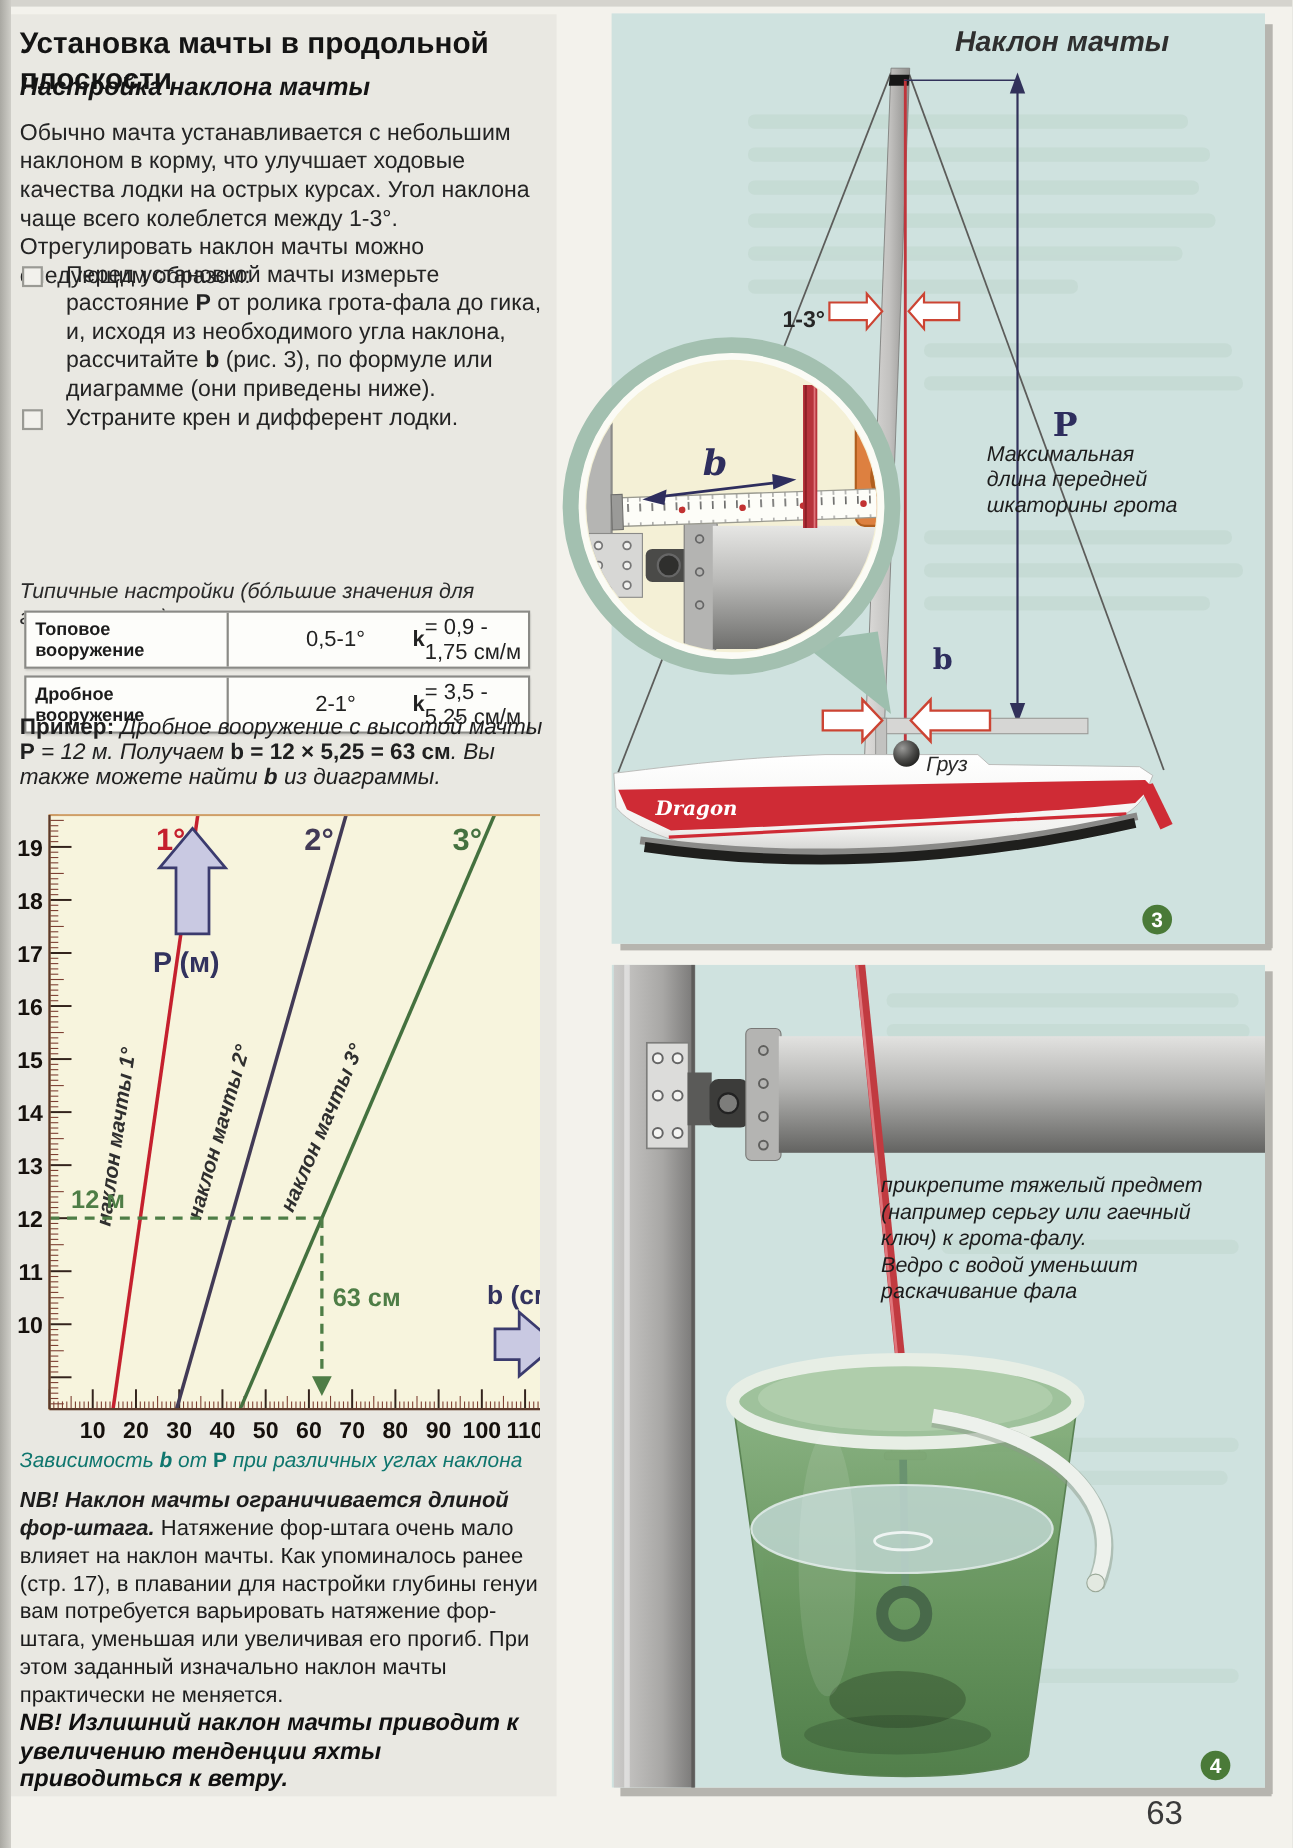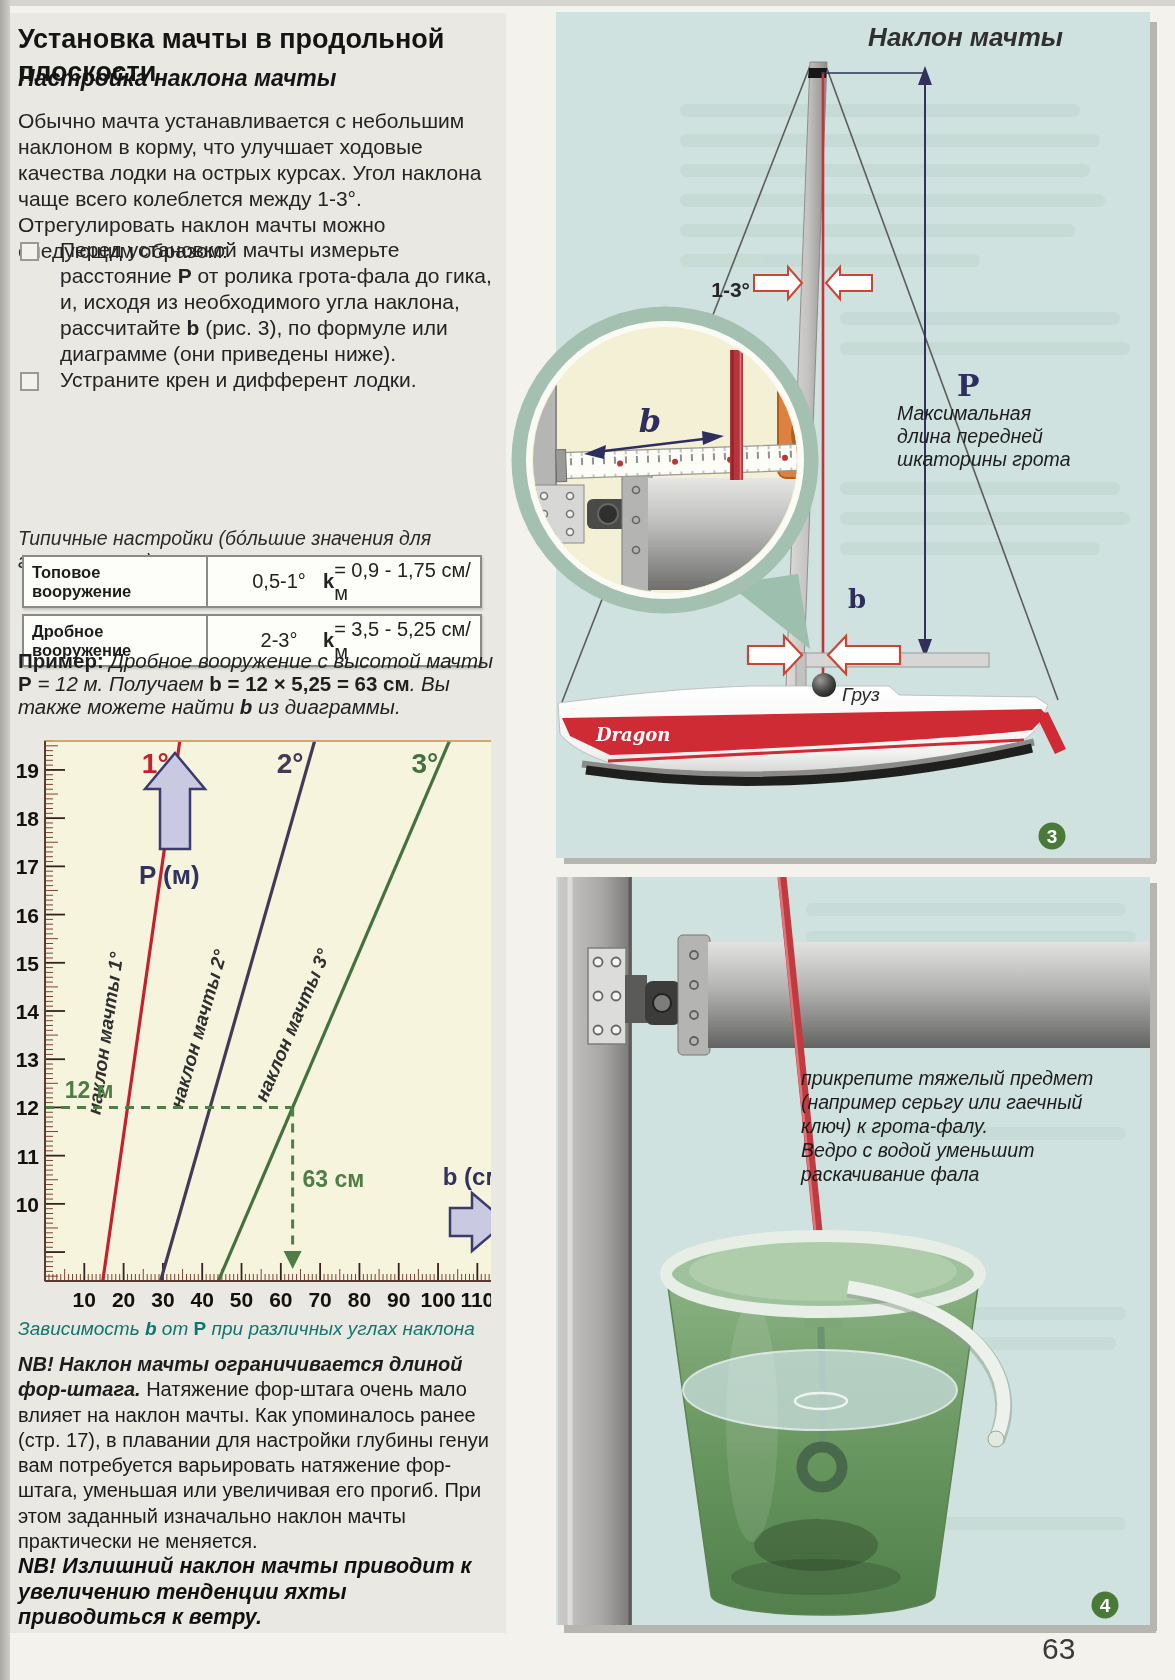--- a/index.html
+++ b/index.html
@@ -20,21 +20,21 @@
   .intro{top:95px;}
   .checklist{top:224px;}
   .chk-item{position:relative;padding-left:42px;margin-bottom:0;}
   .chk-box{position:absolute;left:2px;top:5px;width:15px;height:15px;background:#f2f1ec;
            border:2px solid #9a9a94;}
   .nb{font-weight:800;font-style:italic;font-size:21.5px;line-height:25.5px;color:#101010;}
   .nb1{top:432px;}
   .tcap{top:514px;font-style:italic;font-size:19.5px;color:#2a2a2a;}
   .settings{top:542px;}
   .trow{display:flex;align-items:stretch;width:456px;margin-left:4px;margin-bottom:6px;
-        border:2px solid #8a8a86;background:#fdfdfa;box-shadow:1px 2px 2px rgba(0,0,0,.15);}
+        border:2px solid #8a8a86;background:#fdfdfa;box-shadow:1px 2px 2px rgba(0,0,0,.15);gap:26px;}
   .tlabel{width:168px;font-size:16.5px;font-weight:800;padding:6px 6px 5px 8px;border-right:2px solid #8a8a86;
           display:flex;align-items:center;color:#1c1c1c;}
   .tangle{width:88px;font-size:20px;display:flex;align-items:center;justify-content:center;color:#222;margin-left:27px;}
   .tk{flex:1;font-size:20px;display:flex;align-items:center;color:#222;}
   .example{top:636px;font-size:20.5px;line-height:23px;color:#1f1f1f;}
   .xcap{top:1305px;font-size:19px;color:#0f766e;}
   .nb2{top:1339px;font-size:20px;line-height:25.3px;color:#1c1c1c;}
   .nb3{top:1541px;}
   #diagram-chart{position:absolute;left:-1px;top:716px;}
 
@@ -79,21 +79,21 @@
       <div class="trow">
         <div class="tlabel">Топовое вооружение</div>
         <div class="tangle">0,5-1°</div>
         <div class="tk">
             <span style="font-weight: bold;">k</span>
             <span> = 0,9 - 1,75 см/м</span>
           </div>
       </div>
       <div class="trow">
         <div class="tlabel">Дробное вооружение</div>
-        <div class="tangle">2-3°</div>
+        <div class="tangle">2-1°</div>
         <div class="tk">
             <span style="font-weight: bold;">k</span>
             <span> = 3,5 - 5,25 см/м</span>
           </div>
       </div>
     </div>
 
     <p class="example"><span style="font-weight: bold;">Пример:</span><span style="font-style: italic;"> Дробное вооружение с высотой мачты </span><span style="font-weight: bold;">P</span><span style="font-style: italic;"> = 12 м. Получаем </span><span style="font-weight: bold;">b = 12 × 5,25 = 63 см</span><span style="font-style: italic;">. </span><span style="font-style: italic;">Вы также можете найти </span><span style="font-weight: bold; font-style: italic;">b</span><span style="font-style: italic;"> из диаграммы.</span></p>
 
     <svg id="diagram-chart" width="500" height="590">

